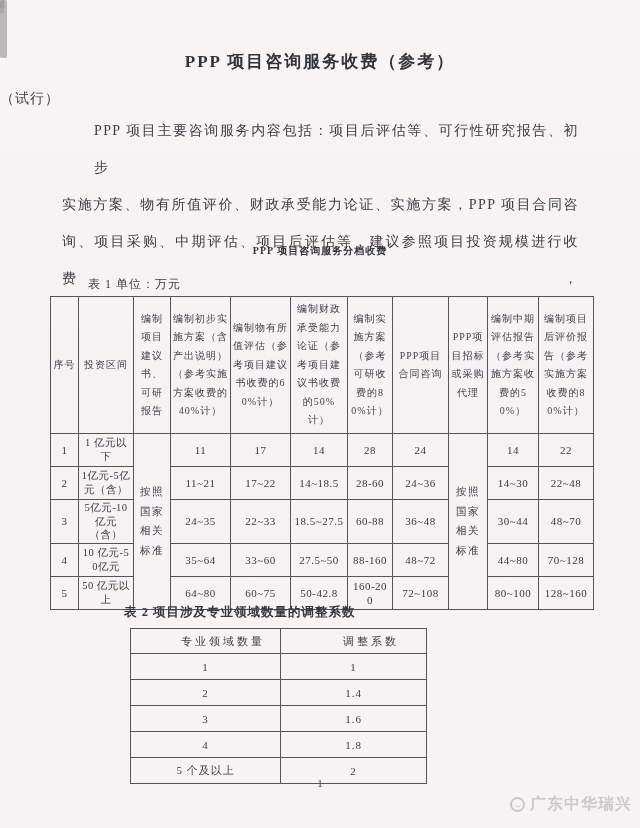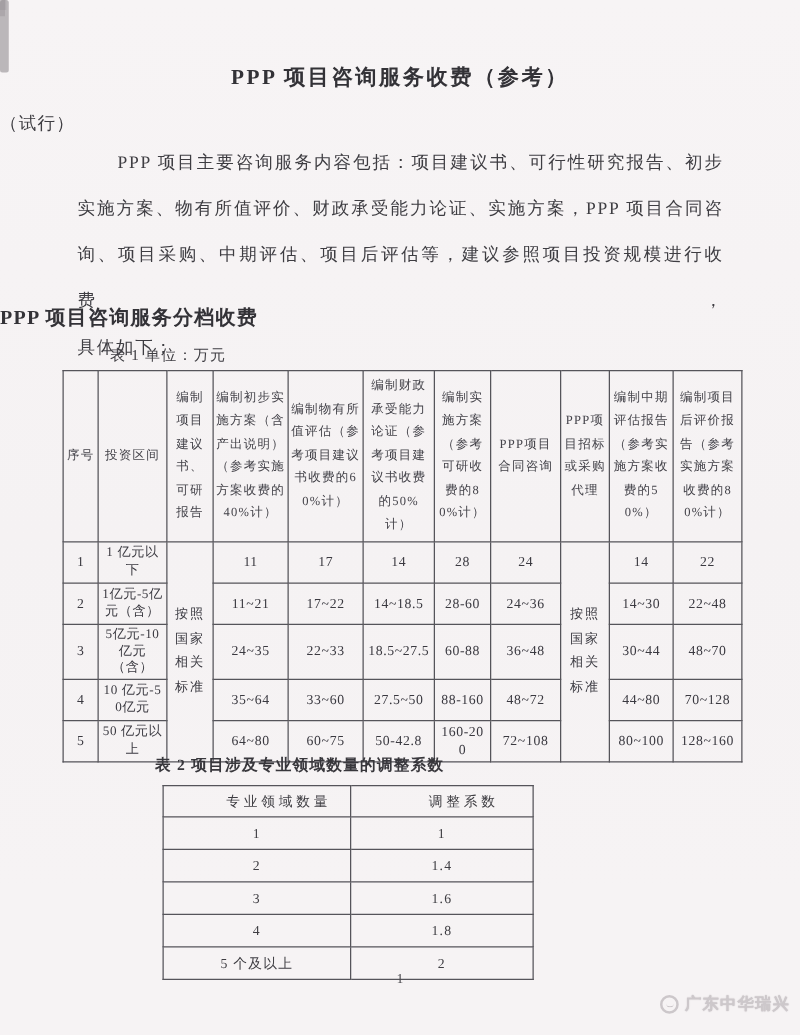--- a/index.html
+++ b/index.html
@@ -32,21 +32,21 @@
   .body-text {
     position:absolute; left:62px; top:112px; width:517px;
     font-size:14px; line-height:37px; letter-spacing:1.4px;
   }
   .para-line { text-align:justify; text-align-last:justify; white-space:normal; }
   .para-line.first { padding-left:32px; }
   .para-line.last { text-align-last:left; }
 
   .section-heading {
     position:absolute; left:0; right:0; top:244px;
-    font-size:16px; font-weight:bold; letter-spacing:1px; color:#333237;
+    text-align:center; font-size:10px; font-weight:bold; letter-spacing:1px; color:#333237;
   }
   .t1-caption {
     position:absolute; left:88px; top:276px;
     font-size:12px; letter-spacing:1px;
   }
 
   table { border-collapse:collapse; table-layout:fixed; }
   td, th {
     border:1px solid #55545a;
     text-align:center; vertical-align:middle;
@@ -89,41 +89,40 @@
   }
   .wm-logo {
     width:15px; height:15px; border:2px solid #ccc7ca; border-radius:50%;
     position:relative; flex:0 0 auto;
   }
   .wm-logo::after {
     content:""; position:absolute; left:3px; top:4px; width:6px; height:3px;
     border-bottom:1.5px solid #ccc7ca; border-radius:0 0 4px 4px;
   }
   .wm-text {
-    font-size:13px; font-weight:bold; letter-spacing:1px;
+    font-size:16px; font-weight:normal; letter-spacing:1px;
     color:#cdc8cb; text-shadow:0 0 1px #b9b4b7;
   }
 </style>
 </head>
 <body>
 
 <div class="page">
 
   <div class="smudge s1"></div>
   <div class="smudge s2"></div>
   <div class="smudge s3"></div>
 
   <div class="doc-title">PPP 项目咨询服务收费（参考）</div>
   <div class="doc-subtitle">（试行）</div>
 
   <div class="body-text">
-    <div class="para-line first">PPP 项目主要咨询服务内容包括：项目建议书、可行性研究报告、初步</div>
+    <div class="para-line first">PPP 项目主要咨询服务内容包括：项目后评估等、可行性研究报告、初步</div>
     <div class="para-line">实施方案、物有所值评价、财政承受能力论证、实施方案，PPP 项目合同咨</div>
     <div class="para-line">询、项目采购、中期评估、项目后评估等，建议参照项目投资规模进行收费，</div>
-    <div class="para-line last">具体如下：</div>
   </div>
 
   <div class="section-heading">PPP 项目咨询服务分档收费</div>
 
   <div class="t1-caption">表 1 单位：万元</div>
 
   <table class="fee-table">
     <colgroup>
       <col style="width:28px">
         <col style="width:55px">

